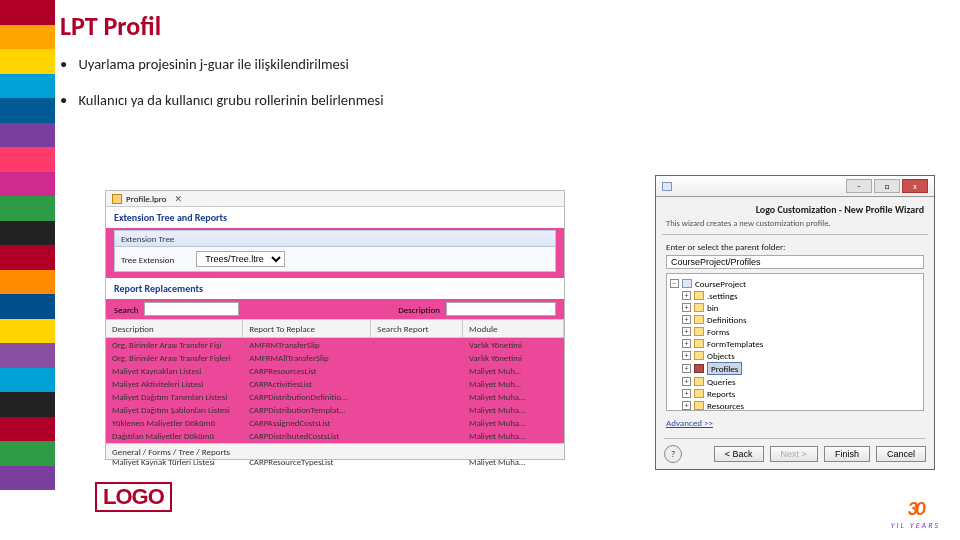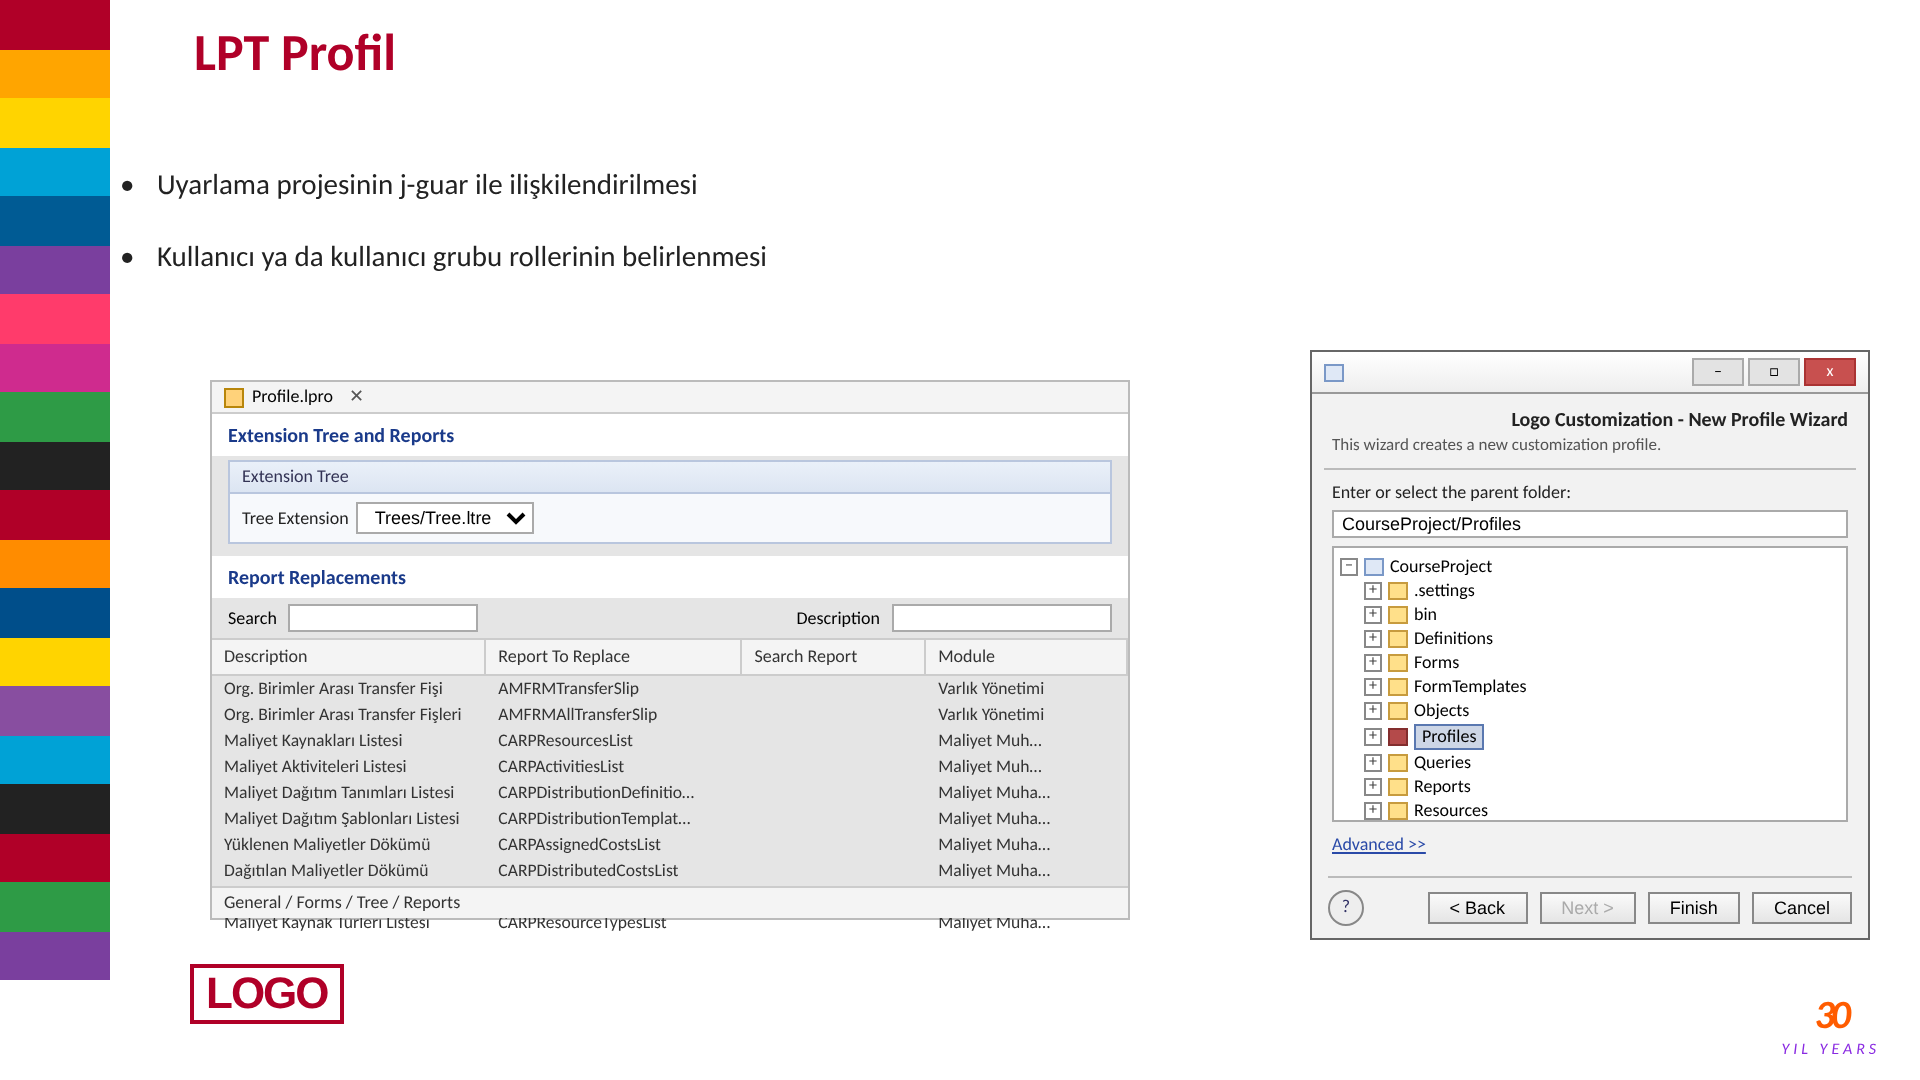--- a/index.html
+++ b/index.html
@@ -1,30 +1,30 @@
 <!DOCTYPE html>
 <html><head>
 <meta charset="utf-8">
 <style>
   * { box-sizing: border-box; margin: 0; padding: 0; }
   body { width: 960px; height: 540px; font-family: Calibri, Arial, sans-serif; background: #fff; position: relative; overflow: hidden; }
   .sidebar { position: absolute; left: 0; top: 0; width: 55px; height: 490px; display: flex; flex-direction: column; }
   .stripe { flex: 1; }
-  .title { position: absolute; left: 60px; top: 10px; font-size: 26px; font-weight: 700; color: #b00028; font-family: Calibri, sans-serif; margin-left: 37px; }
-  .bullets { position: absolute; left: 60px; top: 55px; font-size: 14.5px; color: #222; margin-top: 28px; }
+  .title { position: absolute; left: 60px; top: 10px; font-size: 26px; font-weight: 700; color: #b00028; font-family: Calibri, sans-serif; }
+  .bullets { position: absolute; left: 60px; top: 55px; font-size: 14.5px; color: #222; }
   .bullets li { list-style: none; margin-bottom: 18px; }
   .bullets li:before { content: "• "; margin-right: 8px; }
-  .panel1 { position: absolute; left: 105px; top: 190px; width: 460px; height: 270px; background: #e5e5e5; border: 1px solid #bbb; font-size: 9px; }
+  .panel1 { position: absolute; left: 105px; top: 190px; width: 460px; height: 270px; background: #ec4899; border: 1px solid #bbb; font-size: 9px; }
   .tab { background: #f4f4f4; border-bottom: 1px solid #ccc; padding: 2px 6px; display: flex; align-items: center; gap: 4px; }
   .tabicon { width: 10px; height: 10px; background: #ffd27a; border: 1px solid #b8860b; display: inline-block; }
   .tabclose { margin-left: 4px; font-size: 9px; color: #555; }
   .sect { padding: 4px 8px; color: #1a3a8a; font-weight: 700; font-size: 10px; background: #fff; }
   .box { margin: 2px 8px 6px 8px; border: 1px solid #b9c6de; background: #f7f9fc; }
   .boxhead { background: linear-gradient(#eaf0f9,#dce5f2); border-bottom: 1px solid #b9c6de; padding: 2px 6px; color: #335; }
-  .boxbody { padding: 4px 6px; display: flex; align-items: center; gap: 4px; }
+  .boxbody { padding: 4px 6px; display: flex; align-items: center; gap: 22px; }
   .label9 { font-size: 9px; color: #222; }
   select, input[type=text] { font-size: 9px; border: 1px solid #aaa; padding: 1px 4px; background: #fff; }
   .searchrow { padding: 3px 8px; display: flex; align-items: center; gap: 6px; font-size: 9px; border-bottom: 1px solid #ccc; }
   .searchrow input { width: 95px; }
   .headrow { display: flex; background: #f4f4f4; border-bottom: 1px solid #ccc; font-size: 9px; color: #333; }
   .headrow > div { padding: 3px 6px; border-right: 1px solid #ccc; }
   .col1 { width: 150px; } .col2 { width: 140px; } .col3 { width: 100px; } .col4 { width: 110px; }
   .datarow { display: flex; font-size: 8.8px; color: #333; }
   .datarow > div { padding: 1.5px 6px; overflow: hidden; white-space: nowrap; text-overflow: ellipsis; }
   .footer-tabs { position: absolute; bottom: 0; left: 0; right: 0; border-top: 1px solid #ccc; background: #f4f4f4; padding: 2px 6px; font-size: 9px; color: #888; }

